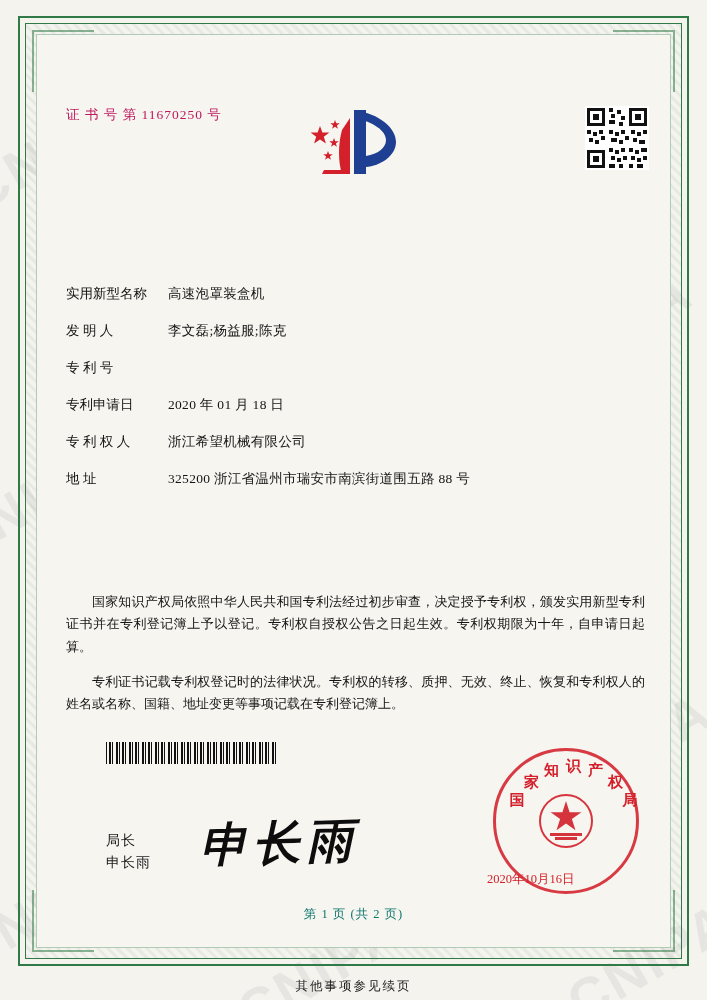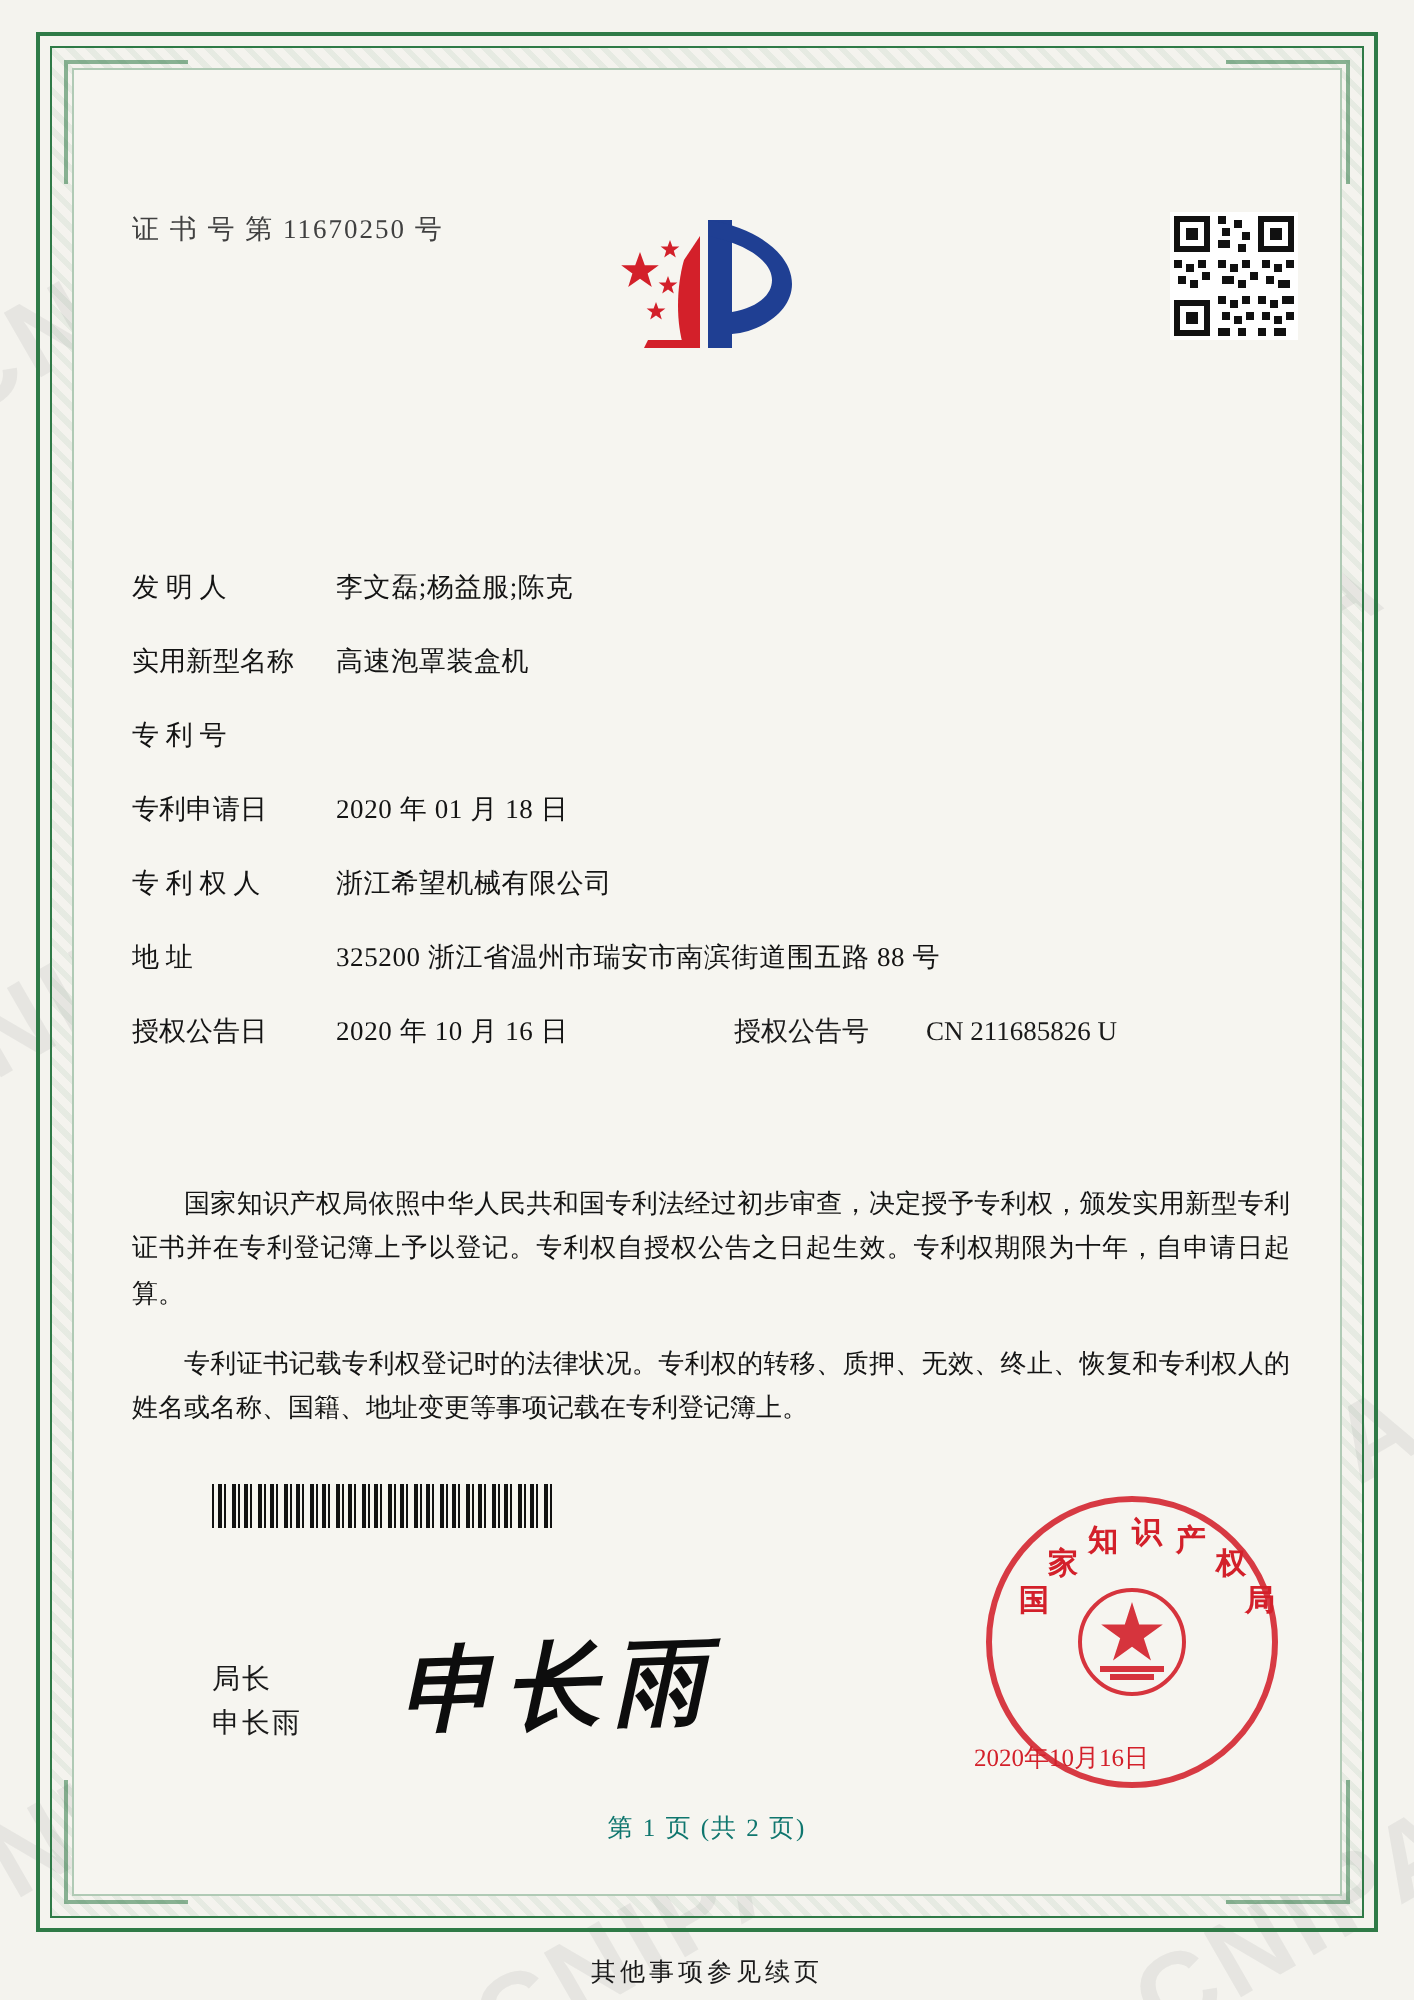--- a/index.html
+++ b/index.html
@@ -84,21 +84,21 @@
     box-sizing: border-box;
     color: #1a1a1a;
   }
 
   .cert-no {
     position: absolute;
     left: 66px;
     top: 106px;
     font-size: 13.5px;
     letter-spacing: 1px;
-    color: #404040;
+    color: #be185d;
   }
 
   
   .logo {
     position: absolute;
     left: 50%;
     top: 104px;
     transform: translateX(-50%);
     width: 120px;
     height: 76px;
@@ -376,47 +376,41 @@
             <rect x="29" y="25" width="2" height="2"></rect>
           <rect x="22" y="29" width="2" height="2"></rect>
             <rect x="26" y="29" width="3" height="2"></rect>
         </g>
       </svg>
     </div>
 
 
     <div class="fields">
       <div class="field-row">
+        <div class="field-label">实用新型名称</div>
+        <div class="field-value">高速泡罩装盒机</div>
+      </div>
+      <div class="field-row">
         <div class="field-label">发 明 人</div>
         <div class="field-value">李文磊;杨益服;陈克</div>
       </div>
       <div class="field-row">
-        <div class="field-label">实用新型名称</div>
-        <div class="field-value">高速泡罩装盒机</div>
-      </div>
-      <div class="field-row">
         <div class="field-label">专 利 号</div>
       </div>
       <div class="field-row">
         <div class="field-label">专利申请日</div>
         <div class="field-value">2020 年 01 月 18 日</div>
       </div>
       <div class="field-row">
         <div class="field-label">专 利 权 人</div>
         <div class="field-value">浙江希望机械有限公司</div>
       </div>
       <div class="field-row">
         <div class="field-label">地 址</div>
         <div class="field-value">325200 浙江省温州市瑞安市南滨街道围五路 88 号</div>
-      </div>
-      <div class="field-row split">
-        <div class="field-label">授权公告日</div>
-        <div class="field-value">2020 年 10 月 16 日</div>
-        <div class="field-label2">授权公告号</div>
-        <div class="field-value2">CN 211685826 U</div>
       </div>
     </div>
 
     <div class="paragraphs">
       <p>国家知识产权局依照中华人民共和国专利法经过初步审查，决定授予专利权，颁发实用新型专利证书并在专利登记簿上予以登记。专利权自授权公告之日起生效。专利权期限为十年，自申请日起算。</p>
       <p>专利证书记载专利权登记时的法律状况。专利权的转移、质押、无效、终止、恢复和专利权人的姓名或名称、国籍、地址变更等事项记载在专利登记簿上。</p>
     </div>
 
     <div class="barcode"></div>
 

